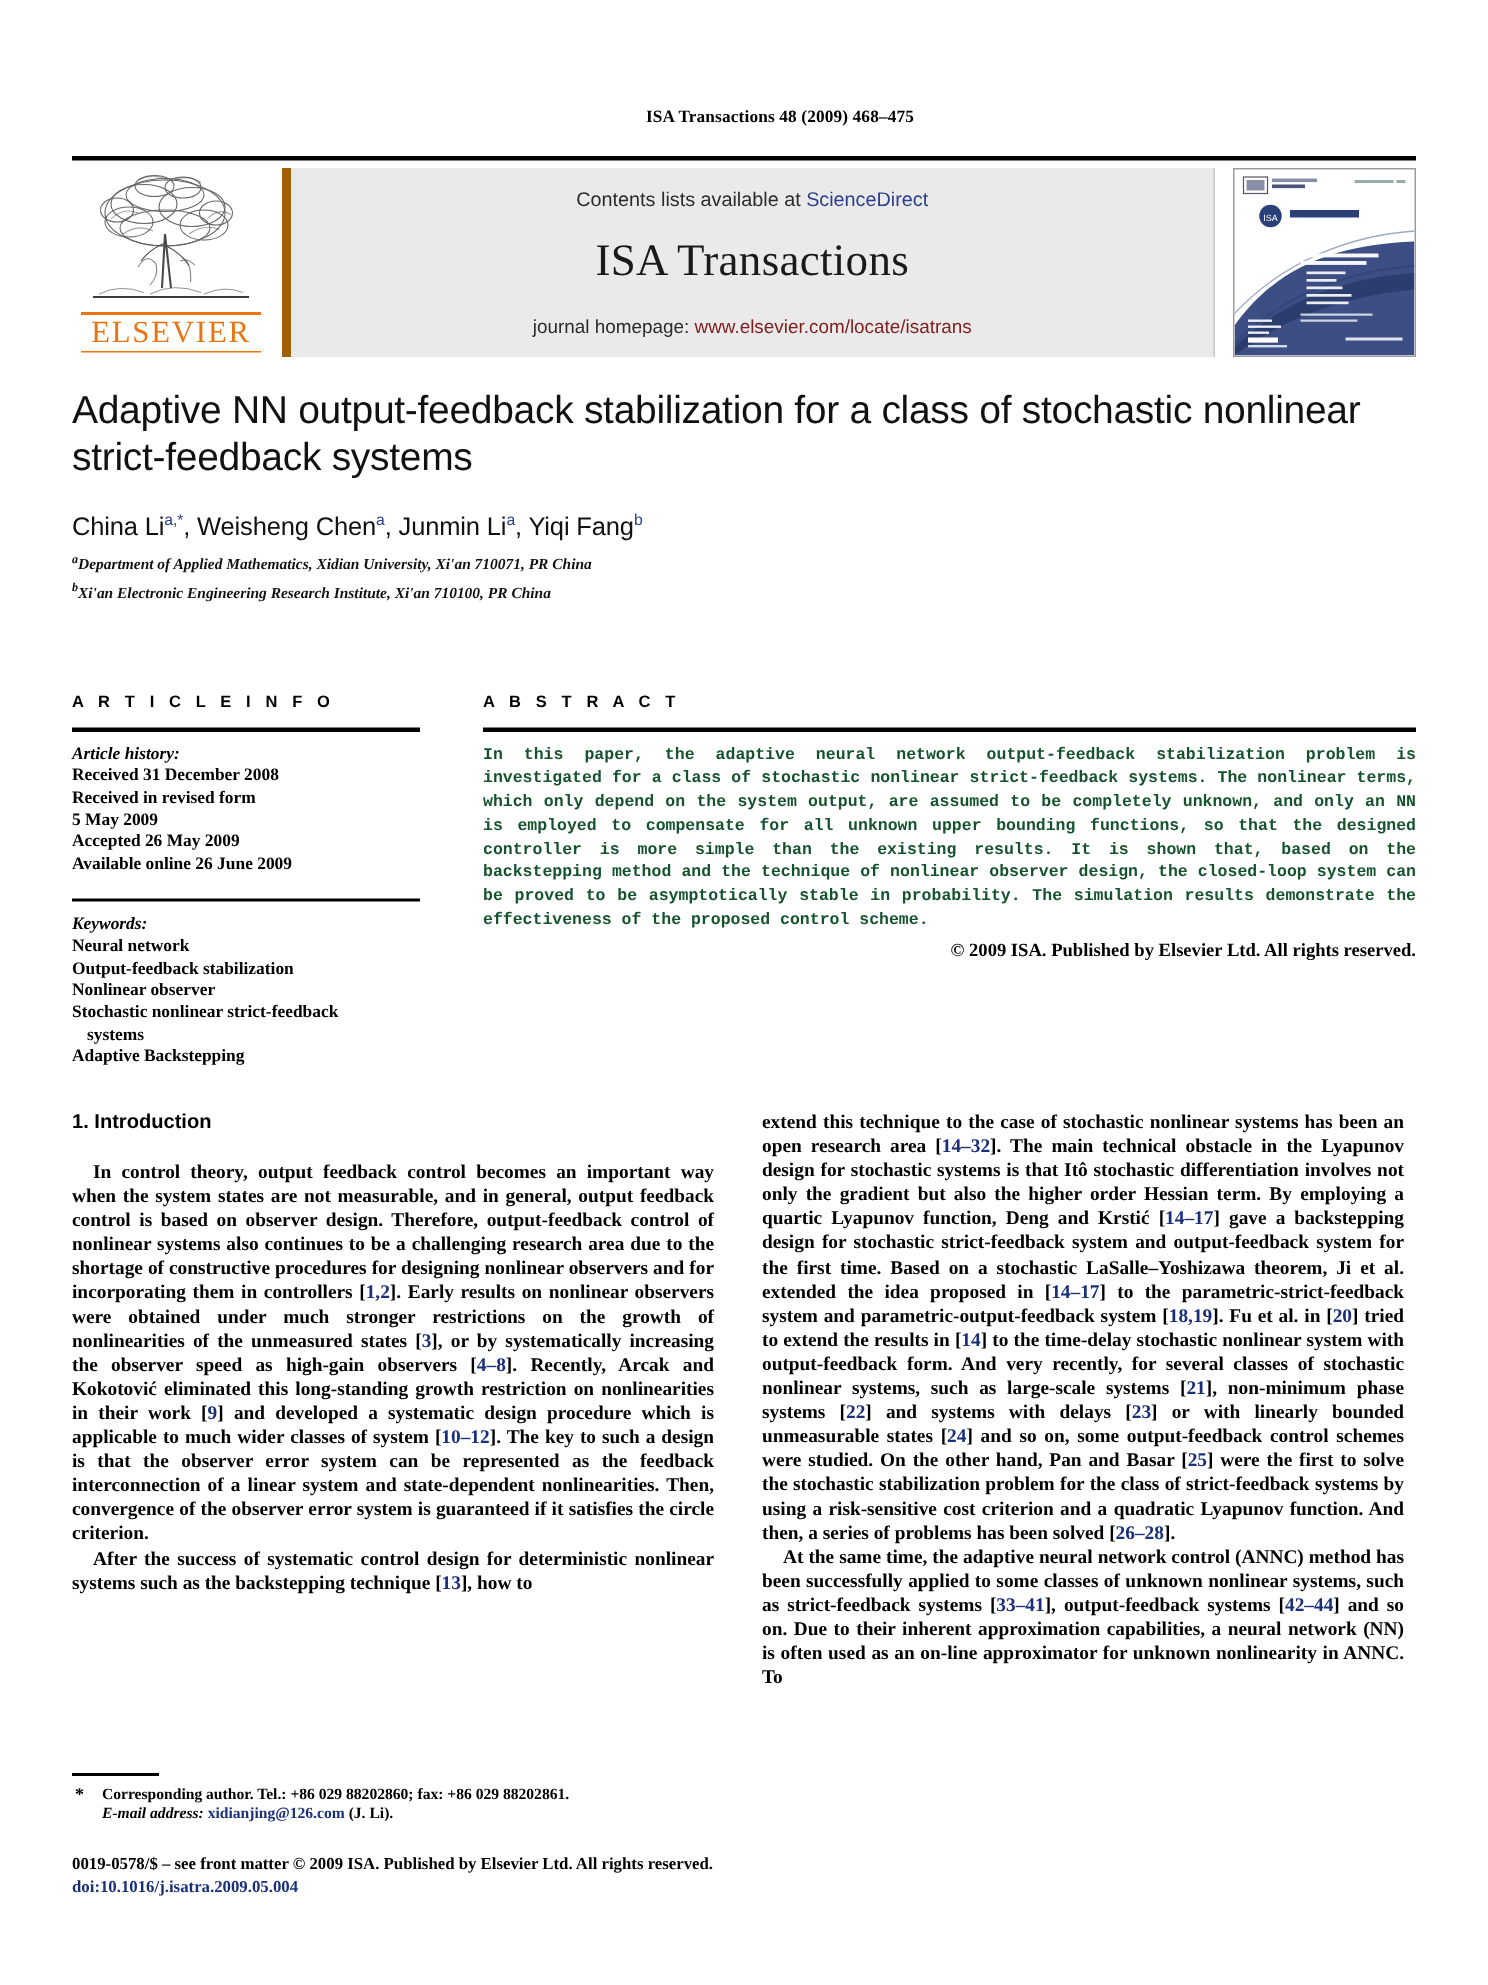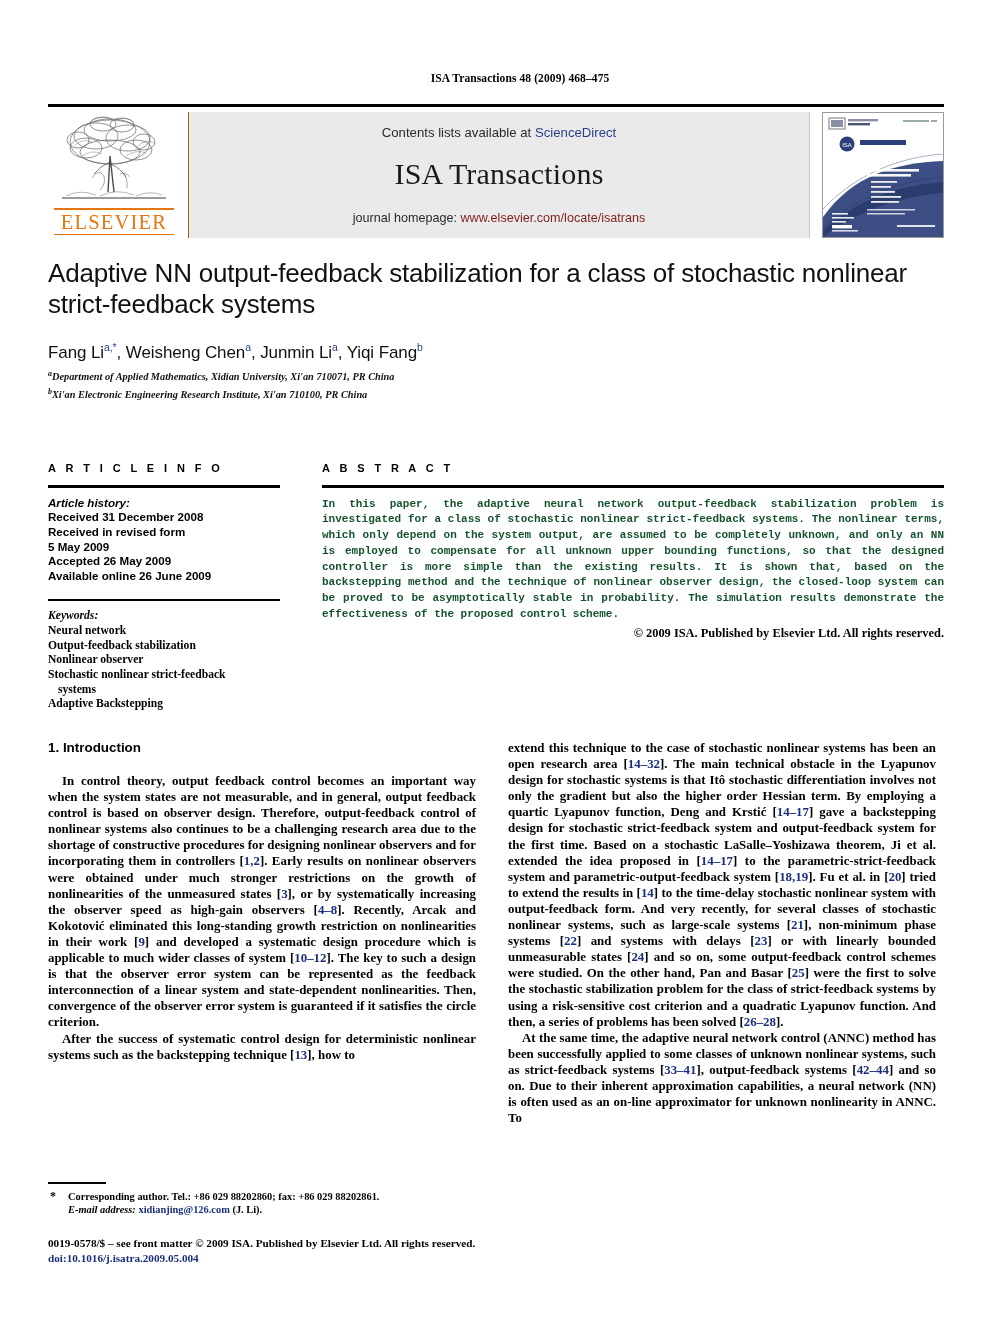--- a/index.html
+++ b/index.html
@@ -89,21 +89,21 @@
     margin: 0 auto 1px auto;
   }
 
   .journal-band {
     position: absolute;
     top: 8px;
     left: 140px;
     width: 622px;
     height: 126px;
     background: #eaeaea;
-    border-left: 1px solid #a16207;
+    border-left: 6px solid #a16207;
     border-right: 1px solid #c8c8c8;
     box-sizing: border-box;
   }
   .band-contents {
     text-align: center;
     font-family: "Liberation Sans", sans-serif;
     font-size: 13.2px;
     color: #2b2b2b;
     margin-top: 13px;
   }
@@ -208,21 +208,21 @@
     top: 0;
     width: 622px;
   }
   .rule-thin {
     height: 2.5px;
     background: #000;
     margin-top: 11px;
   }
   .hist {
     margin-top: 8px;
-    font-family: Liberation Sans, sans-serif;
+    font-family: Liberation Serif, serif;
     font-size: 11.6px;
     line-height: 14.7px;
     font-weight: bold;
   }
   .hist .lbl { font-style: italic; }
   .kw-rule {
     height: 2.5px;
     background: #000;
     margin-top: 15px;
   }
@@ -449,21 +449,21 @@
         <rect x="9" y="117" width="26" height="1.6" fill="#ffffff" opacity="0.8"></rect>
         <rect x="74" y="112" width="38" height="2" fill="#ffffff" opacity="0.85"></rect>
       </svg>
     </div>
   </div>
 
   <div class="title-block">
     <h1 class="article-title">Adaptive NN output-feedback stabilization for a class of stochastic nonlinear strict-feedback systems</h1>
 
     <div class="authors">
-      <span>Fang Li</span><sup><span>a,*</span></sup>, <span>Weisheng Chen</span><sup><span>a</span></sup>, <span>Junmin Li</span><sup><span>a</span></sup>, <span>Yiqi Fang</span><sup><span>b</span></sup>
+      <span>China Li</span><sup><span>a,*</span></sup>, <span>Weisheng Chen</span><sup><span>a</span></sup>, <span>Junmin Li</span><sup><span>a</span></sup>, <span>Yiqi Fang</span><sup><span>b</span></sup>
     </div>
 
     <div class="affils">
       <div><sup>a</sup><span>Department of Applied Mathematics, Xidian University, Xi'an 710071, PR China</span></div>
       <div><sup>b</sup><span>Xi'an Electronic Engineering Research Institute, Xi'an 710100, PR China</span></div>
     </div>
   </div>
 
   <div class="info-abstract">
 

